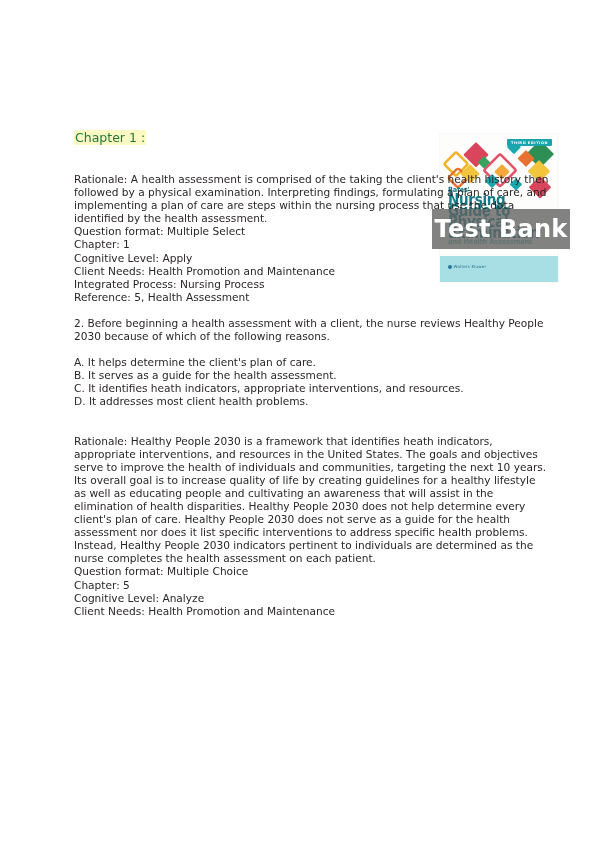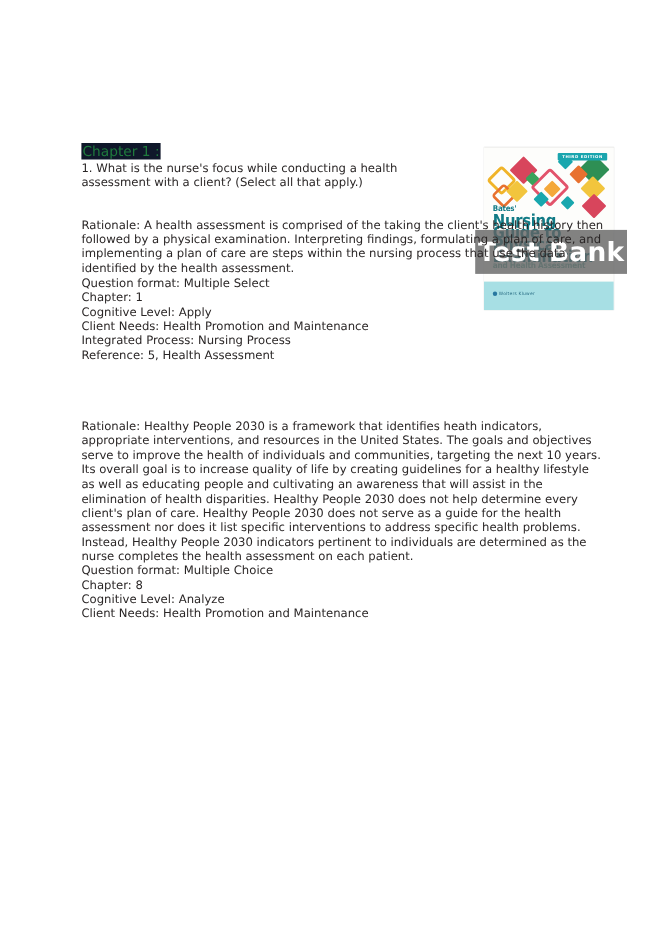--- a/index.html
+++ b/index.html
@@ -29,21 +29,21 @@
     position: absolute;
     left: 74px;
     top: 127px;
     width: 484px;
   }
 
   .chapter-heading {
     font-size: 12.5px;
     line-height: 15px;
     color: #1f7a3d;
-    background: #0f172a;
+    background: #fef9c3;
     display: inline-block;
     padding: 0 1px;
     margin: 0 0 2px 0;
     font-weight: 400;
     white-space: pre;
   }
 
   .para {
     font-size: 10.6px;
     line-height: 13.1px;
@@ -255,54 +255,58 @@
   <div class="testbank-banner">
     <span class="testbank-text">Test Bank</span>
   </div>
 
   <div class="content">
 
     <div class="chapter-heading">Chapter 1 :</div>
 
     
     <div>
-      <p class="para q-block">1. What is the nurse's focus while conducting a health
-assessment with a client? (Select all that apply.)</p>
       <div class="gap"></div>
       <div class="gap"></div>
       <p class="para q-block wide">Rationale: A health assessment is comprised of the taking the client's health history then
 followed by a physical examination. Interpreting findings, formulating a plan of care, and
 implementing a plan of care are steps within the nursing process that use the data
 identified by the health assessment.</p>
       <p class="para q-block wide">Question format: Multiple Select
 Chapter: 1
 Cognitive Level: Apply
 Client Needs: Health Promotion and Maintenance
 Integrated Process: Nursing Process
 Reference: 5, Health Assessment</p>
     </div>
 
     <div class="gap"></div>
 
     
     <div>
-      <div class="gap"></div>
+      <p class="para q-block wide">2. Before beginning a health assessment with a client, the nurse reviews Healthy People
+2030 because of which of the following reasons.</p>
+      <div class="gap"></div>
+      <p class="para q-block wide">A. It helps determine the client's plan of care.
+B. It serves as a guide for the health assessment.
+C. It identifies heath indicators, appropriate interventions, and resources.
+D. It addresses most client health problems.</p>
       <div class="gap"></div>
       <div class="gap"></div>
       <p class="para q-block wide">Rationale: Healthy People 2030 is a framework that identifies heath indicators,
 appropriate interventions, and resources in the United States. The goals and objectives
 serve to improve the health of individuals and communities, targeting the next 10 years.
 Its overall goal is to increase quality of life by creating guidelines for a healthy lifestyle
 as well as educating people and cultivating an awareness that will assist in the
 elimination of health disparities. Healthy People 2030 does not help determine every
 client's plan of care. Healthy People 2030 does not serve as a guide for the health
 assessment nor does it list specific interventions to address specific health problems.
 Instead, Healthy People 2030 indicators pertinent to individuals are determined as the
 nurse completes the health assessment on each patient.</p>
       <p class="para q-block wide">Question format: Multiple Choice
-Chapter: 8
+Chapter: 5
 Cognitive Level: Analyze
 Client Needs: Health Promotion and Maintenance</p>
     </div>
 
   </div>
 
 </div>
 
 </body></html>

